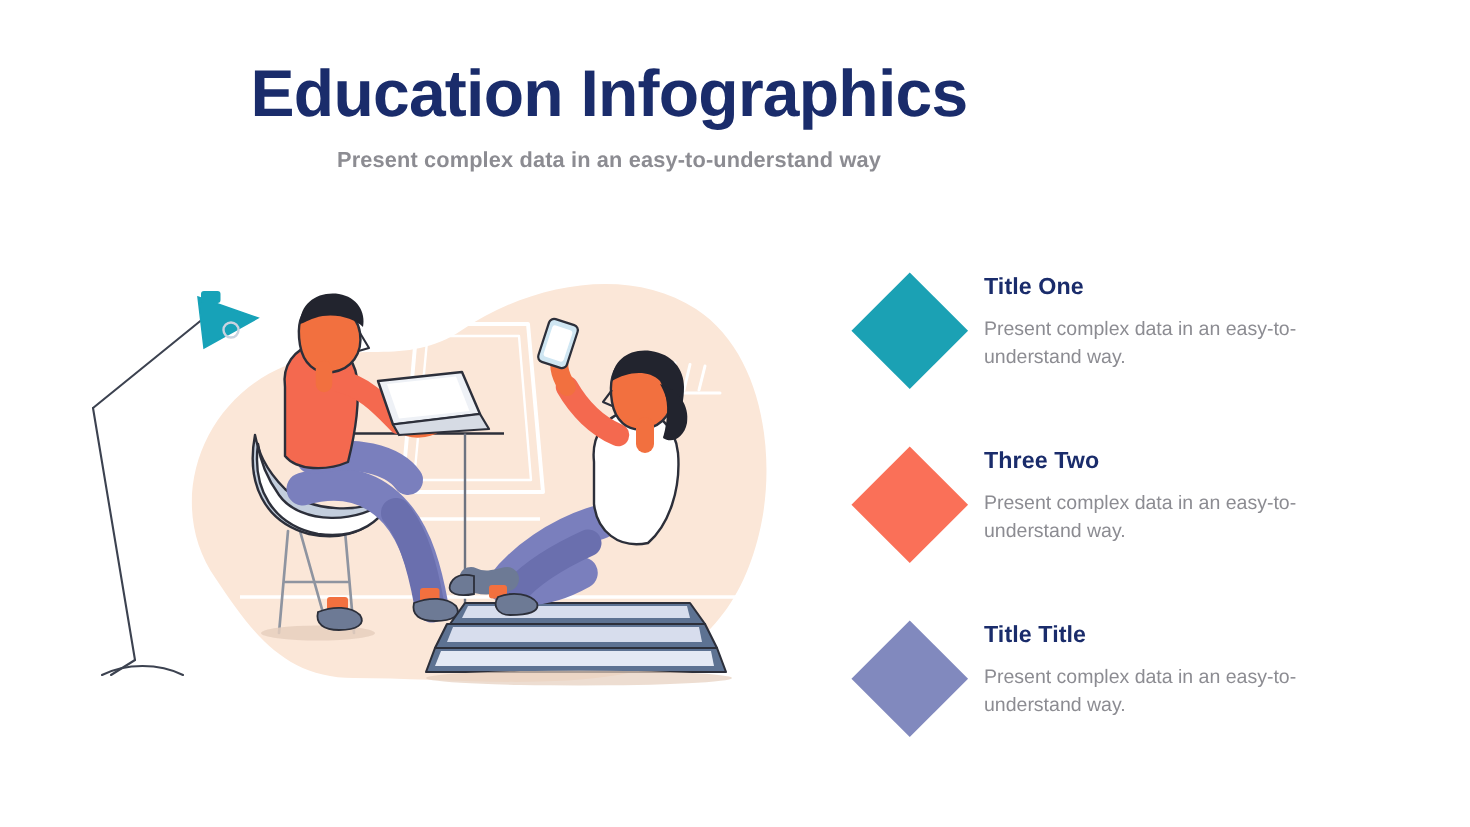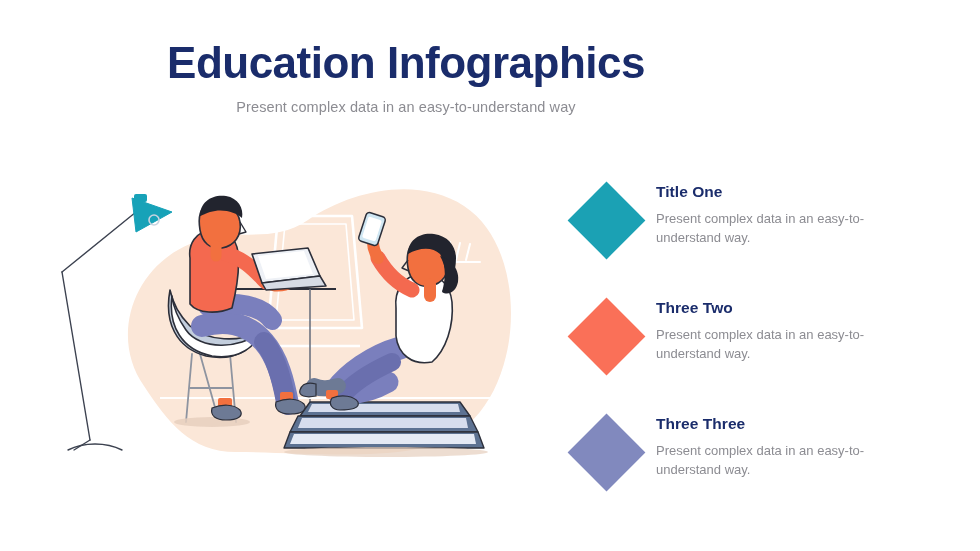--- a/index.html
+++ b/index.html
@@ -26,21 +26,21 @@
     font-size:44px;
     font-weight:bold;
     color:#1a2c6b;
     letter-spacing:-0.5px;
     line-height:1.12;
   }
   .slide-subtitle {
     margin-top:12px;
     font-size:14.5px;
     color:#8c8c92;
-    font-weight:400;
+    font-weight:700;
     letter-spacing:0.1px;
   }
 
   
   .illustration {
     position:absolute;
     left:40px; top:150px;
     width:490px; height:340px;
   }
   .illustration svg { display:block; width:100%; height:100%; }
@@ -253,19 +253,19 @@
         <div class="item-title">Three Two</div>
         <div class="item-desc">Present complex data in an easy-to-understand way.</div>
       </div>
     </div>
 
     <div class="item">
       <div class="diamond-wrap">
         <div class="diamond" style="background: rgb(129, 137, 190);"></div>
       </div>
       <div class="item-text">
-        <div class="item-title">Three Three</div>
+        <div class="item-title">Title Title</div>
         <div class="item-desc">Present complex data in an easy-to-understand way.</div>
       </div>
     </div>
 
   </div>
 </div>
 
 </body></html>

